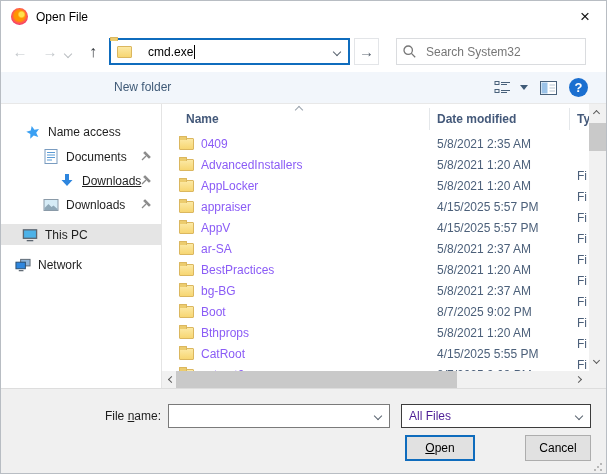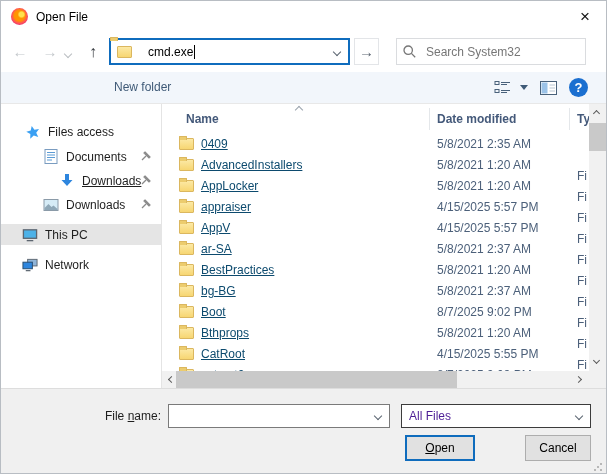--- a/index.html
+++ b/index.html
@@ -60,21 +60,21 @@
   .h-date { left:275px; }
   .h-type { left:415px; }
   .h-sep { position:absolute; top:4px; width:1px; height:22px; background:#e4e7ea; }
   .sort-chev { position:absolute; left:134px; top:3px; width:6px; height:6px; border-left:1.3px solid #9aa3ad; border-top:1.3px solid #9aa3ad; transform:rotate(45deg); }
 
   .rows { position:absolute; left:0; top:30px; right:17px; bottom:0; overflow:hidden; }
   .row { position:relative; height:21px; line-height:21px; white-space:nowrap; }
   .folder-icon { position:absolute; left:17px; top:4px; width:15px; height:12px; background:linear-gradient(#fce9a5,#f7d672); border:1px solid #dbb75f; border-radius:1px; }
   .folder-icon::before { content:""; position:absolute; left:-1px; top:-3px; width:6px; height:3px; background:#eccc6e; border:1px solid #dbb75f; border-bottom:none; border-radius:1px 1px 0 0; }
   .cell { position:absolute; top:0; }
-  .cell.name { left:39px; color:#0c4a6e;text-decoration:underline; }
+  .cell.name { left:39px; color:#8b5cf6; }
   .cell.date { left:275px; color:#4c607a; }
   .cell.type { left:415px; color:#4c607a;margin-top:32px; }
 
   
   .vscroll { position:absolute; right:0; top:0; width:17px; bottom:17px; background:#f1f1f1; }
   .hscroll { position:absolute; left:0; right:17px; bottom:0; height:17px; background:#f1f1f1; }
   .sb-corner { position:absolute; right:0; bottom:0; width:17px; height:17px; background:#f1f1f1; }
   .sb-btn { position:absolute; width:17px; height:17px; }
   .sb-chev { position:absolute; left:5px; top:6px; width:5px; height:5px; border-right:1.4px solid #5a5a5a; border-bottom:1.4px solid #5a5a5a; }
   .chev-up { transform:rotate(-135deg); top:7px; }
@@ -165,21 +165,21 @@
     </div>
   </div>
 
   <div class="main">
 
     <div class="sidebar">
       <div class="side-item" style="top:17px; padding-left:24px;">
         <svg class="side-icon" width="15" height="14" viewBox="0 0 15 14">
             <path d="M7.5 0.8 L9.4 5 L14 5.4 L10.5 8.4 L11.6 13 L7.5 10.6 L3.4 13 L4.5 8.4 L1 5.4 L5.6 5 Z" fill="#3aa0f3" transform="rotate(-12 7.5 7)"></path>
           </svg>
-        <span class="side-label">Files access</span>
+        <span class="side-label">Name access</span>
       </div>
       <div class="side-item" style="top:42px; padding-left:42px;">
         <svg class="side-icon" width="13" height="15" viewBox="0 0 13 15">
             <rect x="0.5" y="0.5" width="12" height="14" fill="#fff" stroke="#7a9cc0"></rect>
             <g stroke="#5b9bd5">
               <line x1="2.5" y1="3.5" x2="10.5" y2="3.5"></line>
               <line x1="2.5" y1="6" x2="10.5" y2="6"></line>
               <line x1="2.5" y1="8.5" x2="10.5" y2="8.5"></line>
               <line x1="2.5" y1="11" x2="7.5" y2="11"></line>
             </g>
@@ -217,21 +217,21 @@
             </g>
           </svg>
       </div>
       <div class="side-item selected" style="top:120px; padding-left:21px;">
         <svg class="side-icon" width="17" height="14" viewBox="0 0 17 14">
             <rect x="1.5" y="1.5" width="14" height="9" fill="#4db2e8" stroke="#5d6670" stroke-width="1.4"></rect>
             <line x1="5" y1="13" x2="12" y2="13" stroke="#5d6670" stroke-width="1.4"></line>
           </svg>
         <span class="side-label">This PC</span>
       </div>
-      <div class="side-item" style="top:150px; padding-left:21px;">
+      <div class="side-item" style="top:150px; padding-left:14px;">
         <svg class="side-icon" width="17" height="14" viewBox="0 0 17 14">
             <rect x="6" y="1" width="10" height="7" fill="#8fb4d8" stroke="#5d6670"></rect>
             <rect x="1" y="4" width="10" height="7" fill="#2e86de" stroke="#274b6d"></rect>
             <line x1="4" y1="13" x2="9" y2="13" stroke="#5d6670" stroke-width="1.3"></line>
           </svg>
         <span class="side-label">Network</span>
       </div>
     </div>
 
     <div class="filelist">

